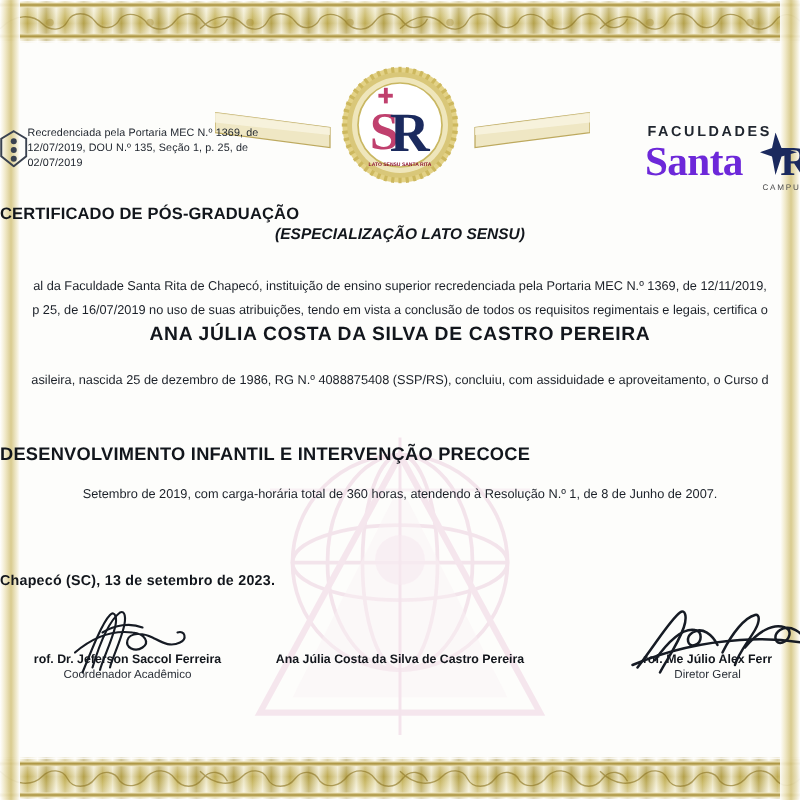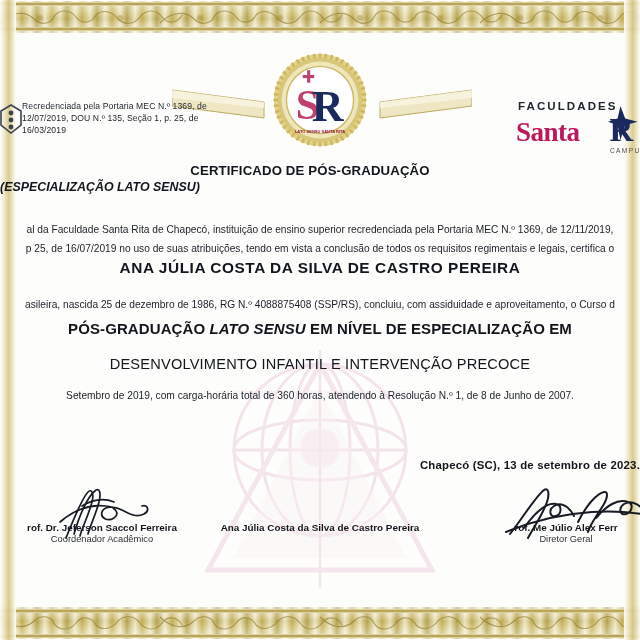--- a/index.html
+++ b/index.html
@@ -136,23 +136,23 @@
     color: #20262f;
     margin-left: 2px;
   }
   .fsr-name {
     position: relative;
     margin-top: 1px;
     height: 36px;
   }
   .fsr-santa {
     font-family: "Liberation Serif", serif;
-    font-size: 27px;
-    font-weight: 700;
-    color: #be185d;
+    font-size: 33px;
+    font-weight: 700;
+    color: #6d28d9;
     line-height: 34px;
     letter-spacing: -.5px;
   }
   .fsr-rita {
     font-family: "Liberation Serif", serif;
     font-size: 33px;
     font-weight: 700;
     color: #1b2a5e;
     line-height: 34px;
   }
@@ -177,30 +177,31 @@
     left: 0;
     top: 0;
     width: 640px;
     height: 640px;
   }
 
   .title-main {
     position: absolute;
     left: 0; top: 163px;
     width: 620px;
-    text-align: center;
+    text-align: left;
     font-size: 13.2px;
     font-weight: 700;
     color: #12161c;
     letter-spacing: .15px;
   }
   .title-sub {
     position: absolute;
     left: 0; top: 180px;
     width: 640px;
+    text-align: center;
     font-size: 12.4px;
     font-weight: 700;
     font-style: italic;
     color: #12161c;
   }
 
   .para1 {
     position: absolute;
     left: -40px;
     top: 220px;
@@ -246,44 +247,43 @@
     color: #12161c;
     letter-spacing: .1px;
   }
   .course-line1 em {
     font-style: italic;
   }
   .course-line2 {
     position: absolute;
     left: 0; top: 356px;
     width: 640px;
-    text-align: center;
     font-size: 14.6px;
-    font-weight: 400;
+    font-weight: 700;
     color: #12161c;
     letter-spacing: .2px;
   }
 
   .para3 {
     position: absolute;
     left: -40px;
     top: 386px;
     width: 720px;
     text-align: center;
     font-size: 10.2px;
     line-height: 20px;
     color: #1b2028;
     white-space: nowrap;
   }
 
   .place-date {
     position: absolute;
     left: 0; top: 459px;
     width: 640px;
-    text-align: right;
+    text-align: left;
     font-size: 11.4px;
     font-weight: 700;
     color: #12161c;
     letter-spacing: .2px;
   }
 
   
   .sig-block {
     position: absolute;
     top: 522px;
@@ -457,21 +457,21 @@
     </g>
     <text x="50" y="84" font-family="Liberation Sans, sans-serif" font-size="4.2" font-weight="700" fill="#8c1230" text-anchor="middle">LATO SENSU SANTA RITA</text>
   </svg>
 
   <svg class="accred-stamp" viewBox="0 0 22 30">
     <path d="M11 1 L21 7 L21 21 L11 29 L1 21 L1 7 Z" fill="none" stroke="#3a4250" stroke-width="1.6"></path>
     <circle cx="11" cy="9" r="2.4" fill="#3a4250"></circle>
     <circle cx="11" cy="16" r="2.4" fill="#3a4250"></circle>
     <circle cx="11" cy="23" r="2.4" fill="#3a4250"></circle>
   </svg>
-  <div class="accred">Recredenciada pela Portaria MEC N.º 1369, de 12/07/2019, DOU N.º 135, Seção 1, p. 25, de 16/03/2019</div>
+  <div class="accred">Recredenciada pela Portaria MEC N.º 1369, de 12/07/2019, DOU N.º 135, Seção 1, p. 25, de 02/07/2019</div>
 
   <div class="fsr-logo">
     <div class="fsr-faculdades">FACULDADES</div>
     <div class="fsr-name">
       <span class="fsr-santa">Santa</span><span class="fsr-rita" style="margin-left:30px">R</span>
       <svg class="fsr-cross" viewBox="0 0 30 34">
         <path d="M12.4 0 L17.2 12.4 L29.6 15.8 L17.2 19.2 L12.4 34 L9.6 19.2 L0 15.8 L9.6 12.4 Z" fill="#1b2a5e"></path>
       </svg>
     </div>
     <div class="fsr-sub">CAMPUS</div>
@@ -484,21 +484,20 @@
 
     <div class="para1">
       <span>al da Faculdade Santa Rita de Chapecó, instituição de ensino superior recredenciada pela Portaria MEC N.º 1369, de 12/11/2019,</span>
       <span class="l2">p  25, de 16/07/2019 no uso de suas atribuições, tendo em vista a conclusão de todos os requisitos regimentais e legais, certifica o</span>
     </div>
 
     <div class="student-name">ANA JÚLIA COSTA DA SILVA DE CASTRO PEREIRA</div>
 
     <div class="para2">asileira, nascida 25 de dezembro de 1986, RG N.º 4088875408 (SSP/RS), concluiu, com assiduidade e aproveitamento, o Curso d</div>
 
-    <div class="course-line1"><span>PÓS-GRADUAÇÃO </span><em>LATO SENSU</em><span> EM NÍVEL DE ESPECIALIZAÇÃO EM</span></div>
 
     <div class="course-line2">DESENVOLVIMENTO INFANTIL E INTERVENÇÃO PRECOCE</div>
 
     <div class="para3">
       <span class="l2" style="display:block">Setembro de 2019, com carga-horária total de 360 horas, atendendo à Resolução N.º 1, de 8 de Junho de 2007.</span>
     </div>
 
     <div class="place-date">Chapecó (SC), 13 de setembro de 2023.</div>
 
     <div class="sig-block left">

